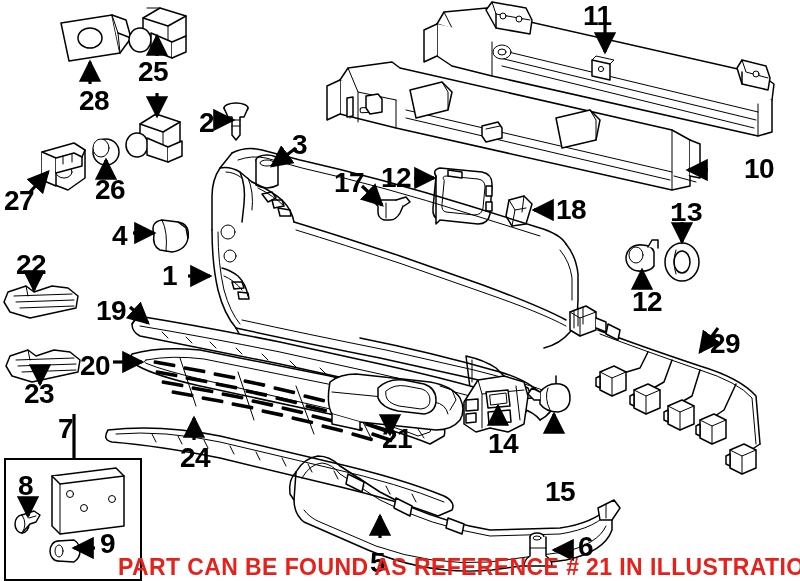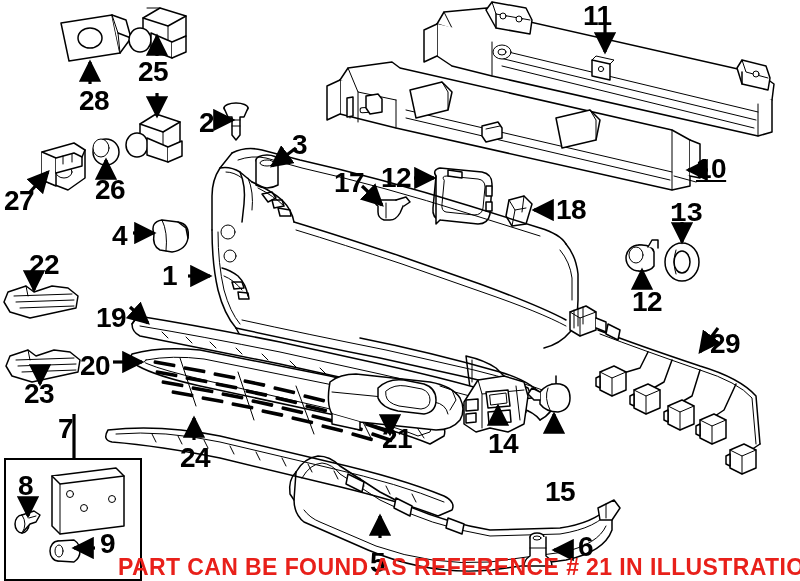--- a/index.html
+++ b/index.html
@@ -527,33 +527,33 @@
   <div id="callout-layer">
       <div class="callout c-lg" style="left: 162px; top: 262px;">1</div>
       <div class="callout c-lg" style="left: 199px; top: 109px;">2</div>
       <div class="callout c-lg" style="left: 292px; top: 131px;">3</div>
       <div class="callout c-lg" style="left: 112px; top: 222px;">4</div>
       <div class="callout c-lg" style="left: 370px; top: 549px;">5</div>
       <div class="callout c-lg" style="left: 578px; top: 533px;">6</div>
       <div class="callout c-lg" style="left: 58px; top: 415px;">7</div>
       <div class="callout c-lg" style="left: 18px; top: 472px;">8</div>
       <div class="callout c-lg" style="left: 100px; top: 530px;">9</div>
-      <div class="callout c-lg" style="left: 696px; top: 155px; text-decoration: underline;">10</div>
+      <div class="callout c-lg" style="left: 744px; top: 155px;">10</div>
       <div class="callout c-lg" style="left: 583px; top: 2px;">11</div>
       <div class="callout c-lg" style="left: 632px; top: 288px;">12</div>
       <div class="callout c-lg" style="left: 670px; top: 200px; font-family: Liberation Mono, monospace;">13</div>
       <div class="callout c-lg" style="left: 488px; top: 430px;">14</div>
       <div class="callout c-lg" style="left: 545px; top: 438px; margin-top: 40px;">15</div>
       <div class="callout c-lg" style="left: 381px; top: 164px;">12</div>
       <div class="callout c-lg" style="left: 334px; top: 169px;">17</div>
       <div class="callout c-lg" style="left: 556px; top: 196px;">18</div>
-      <div class="callout c-lg" style="left: 96px; top: 297px; margin-top: 7px;">19</div>
+      <div class="callout c-lg" style="left: 96px; top: 297px;">19</div>
       <div class="callout c-lg" style="left: 80px; top: 352px;">20</div>
       <div class="callout c-lg" style="left: 382px; top: 425px;">21</div>
-      <div class="callout c-lg" style="left: 16px; top: 251px; margin-left: 13px;">22</div>
+      <div class="callout c-lg" style="left: 16px; top: 251px;">22</div>
       <div class="callout c-lg" style="left: 24px; top: 380px;">23</div>
       <div class="callout c-lg" style="left: 180px; top: 444px;">24</div>
       <div class="callout c-lg" style="left: 138px; top: 58px;">25</div>
       <div class="callout c-lg" style="left: 95px; top: 176px;">26</div>
       <div class="callout c-lg" style="left: 4px; top: 187px; text-align: center;">27</div>
       <div class="callout c-lg" style="left: 79px; top: 87px;">28</div>
       <div class="callout c-lg" style="left: 710px; top: 330px;">29</div>
     </div>
 
   <div class="warn" id="warning-text" style="left: 118px; top: 556px;">PART CAN BE FOUND AS REFERENCE # 21 IN ILLUSTRATION</div>

